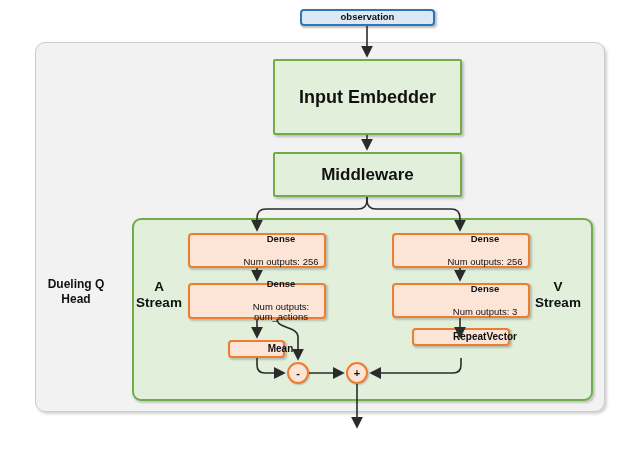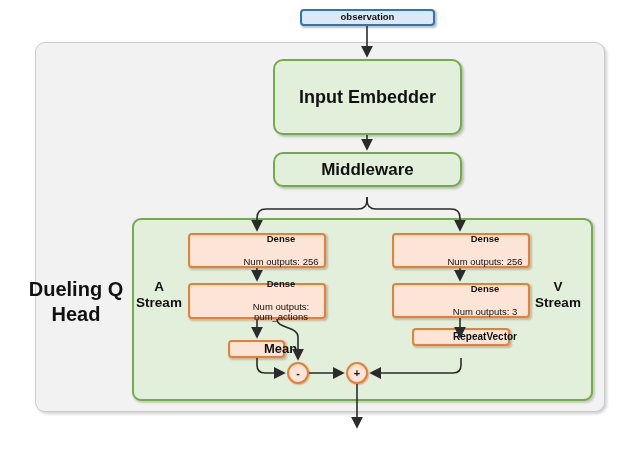--- a/index.html
+++ b/index.html
@@ -25,37 +25,37 @@
   }
   .container-green{
     background:var(--green-fill);border:2px solid var(--green-border);
     border-radius:9px;box-shadow:1.5px 1.5px 2px rgba(0,0,0,0.18);
   }
   .box-blue{
     background:var(--blue-fill);border:2px solid var(--blue-border);border-radius:4px;
     box-shadow:1.5px 1.5px 2px rgba(0,0,0,0.25);font-weight:bold;font-size:9.5px;
   }
   .box-green{
-    background:var(--green-fill);border:2px solid var(--green-border);border-radius:10px;
+    background:var(--green-fill);border:2px solid var(--green-border);border-radius:2px;
     box-shadow:2px 2px 2.5px rgba(0,0,0,0.22);font-weight:bold;
   }
   .box-orange{
     background:var(--orange-fill);border:2px solid var(--orange-border);border-radius:4px;
     box-shadow:1.5px 1.5px 2px rgba(0,0,0,0.2);
     padding-left:48px;
   }
   .circle{
     border-radius:50%;background:var(--orange-fill);border:2px solid var(--orange-border);
     display:flex;align-items:center;justify-content:center;
     font-weight:bold;font-size:11px;box-shadow:1px 1px 1.5px rgba(0,0,0,0.2);
   }
   .dense-title{font-weight:bold;font-size:9.5px;}
   .dense-sub{font-weight:normal;font-size:9.5px;margin-top:12px;}
   .side-label{font-weight:bold;font-size:13.5px;line-height:1.2;text-align:center;}
-  .head-label{font-weight:bold;font-size:20px;line-height:1.25;text-align:center;}
+  .head-label{font-weight:bold;font-size:12px;line-height:1.25;text-align:center;}
   .arrows{position:absolute;left:0;top:0;pointer-events:none;}
 </style>
 </head>
 <body>
 
 <div class="canvas">
 
   <div class="abs container-outer" style="left:35px;top:42px;width:570px;height:370px;"></div>
   <div class="abs container-green" style="left:132px;top:218px;width:461px;height:183px;"></div>
 
@@ -73,21 +73,21 @@
   </div>
 
   <div class="abs node box-blue" style="left:300px;top:9px;width:135px;height:17px;">
     <span>observation</span>
   </div>
 
   <div class="abs node box-green" style="left:273px;top:59px;width:189px;height:76px;font-size:18px;">
     <span>Input Embedder</span>
   </div>
 
-  <div class="abs node box-green" style="left:273px;top:152px;width:189px;height:35px;font-size:17px;">
+  <div class="abs node box-green" style="left:273px;top:152px;width:189px;height:45px;font-size:17px;">
     <span>Middleware</span>
   </div>
 
   <div class="abs node box-orange" style="left:188px;top:233px;width:138px;height:35px;">
     <span class="dense-title">Dense</span>
     <span class="dense-sub">Num outputs: 256</span>
   </div>
 
   <div class="abs node box-orange" style="left:188px;top:283px;width:138px;height:36px;">
     <span class="dense-title">Dense</span>
@@ -97,21 +97,21 @@
   <div class="abs node box-orange" style="left:392px;top:233px;width:138px;height:35px;">
     <span class="dense-title">Dense</span>
     <span class="dense-sub">Num outputs: 256</span>
   </div>
 
   <div class="abs node box-orange" style="left:392px;top:283px;width:138px;height:35px;">
     <span class="dense-title">Dense</span>
     <span class="dense-sub">Num outputs: 3</span>
   </div>
 
-  <div class="abs node box-orange" style="left:228px;top:340px;width:57px;height:18px;font-weight:bold;font-size:13px;">
+  <div class="abs node box-orange" style="left:228px;top:340px;width:57px;height:18px;font-weight:bold;font-size:10px;">
     <span>Mean</span>
   </div>
 
   <div class="abs node box-orange" style="left:412px;top:328px;width:98px;height:18px;font-weight:bold;font-size:10px;">
     <span>RepeatVector</span>
   </div>
 
   <div class="abs circle" style="left:287px;top:362px;width:22px;height:22px;">
     <span>-</span>
   </div>

